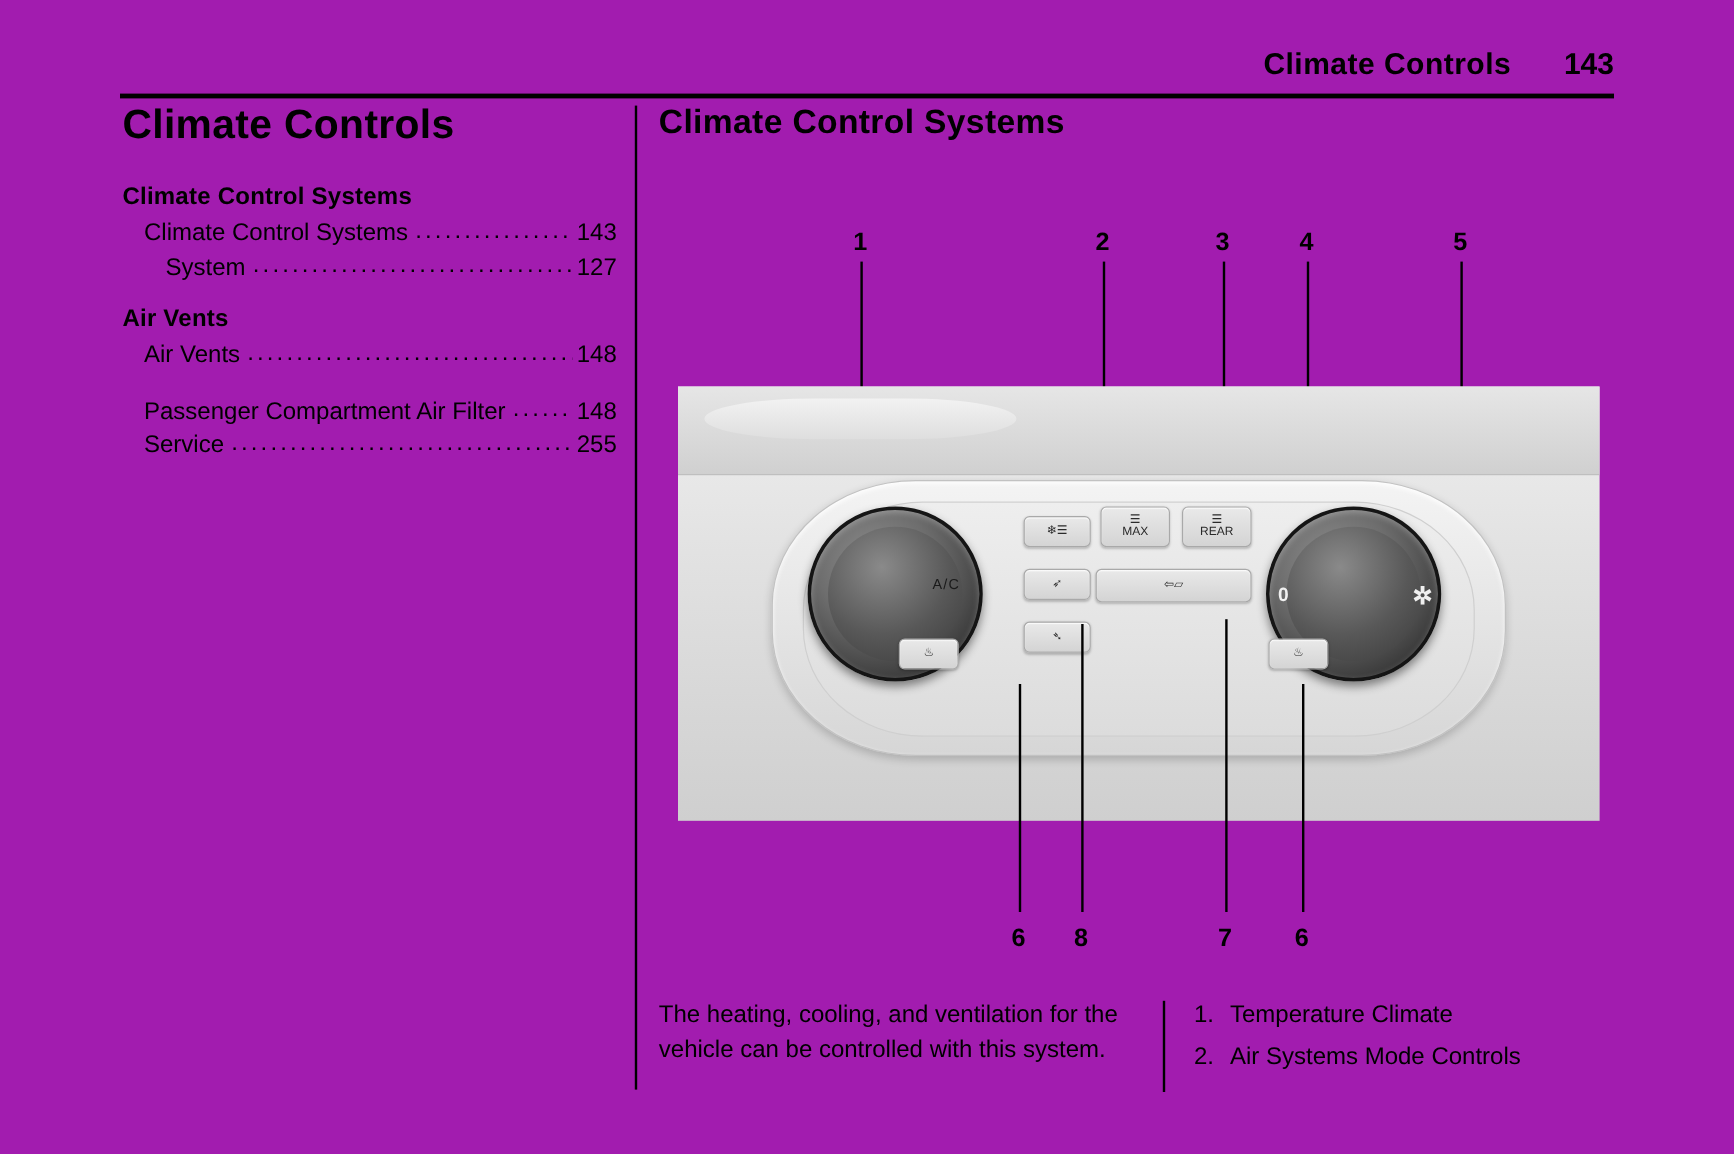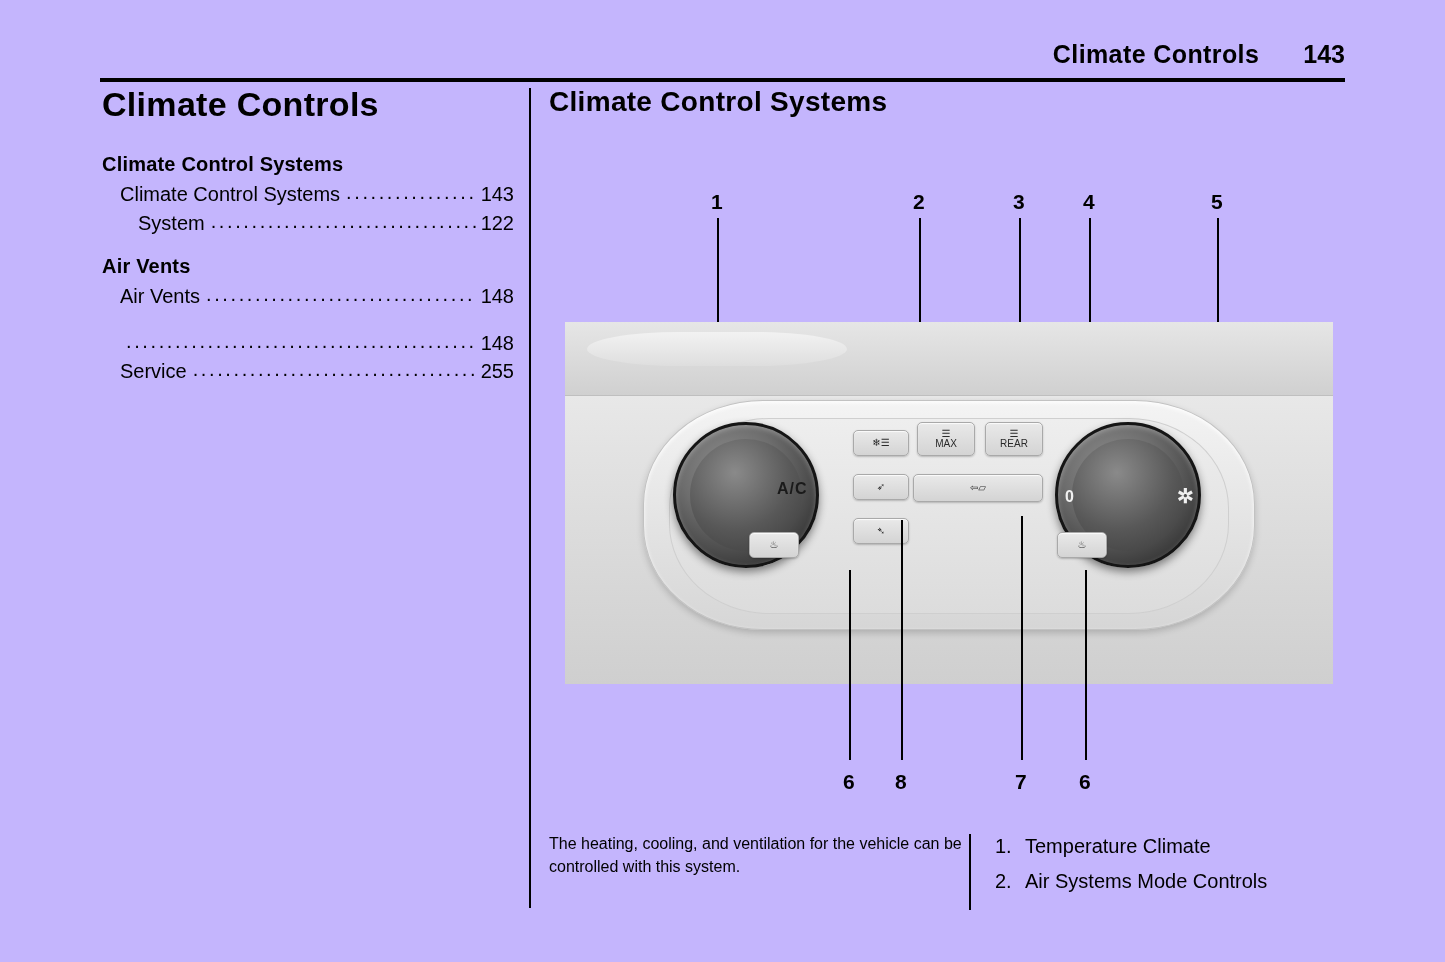--- a/index.html
+++ b/index.html
@@ -8,21 +8,21 @@
     width: 1445px; height: 962px;
     background: #ffffff;
     font-family: "Liberation Sans", sans-serif;
     color: #000;
     overflow: hidden;
   }
   .page {
     position: relative;
     width: 1445px;
     height: 962px;
-    background: #c4b5fd;
+    background: #a21caf;
   }
 
   
   .header {
     position: absolute;
     top: 40px;
     left: 100px;
     right: 100px;
     height: 40px;
     display: flex;
@@ -209,37 +209,36 @@
     color: #2a2a2a;
     font-size: 10px;
     display: flex;
     align-items: center;
     justify-content: center;
     text-align: center;
     line-height: 1.05;
   }
   .label-sm {
     position: absolute;
-    font-size: 16px;
+    font-size: 12px;
     color: #1a1a1a;
     letter-spacing: 1px;
-    font-weight: bold;
   }
 
   
   .bottom {
     position: absolute;
     left: 549px;
     top: 832px;
     width: 800px;
     display: flex;
   }
   .bottom-left {
     width: 420px;
-    font-size: 16px;
+    font-size: 20px;
     line-height: 1.45;
     padding-right: 6px;
   }
   .bottom-divider {
     width: 2px;
     background: #000;
     margin: 2px 24px 0 0;
     height: 76px;
   }
   .bottom-right { flex: 1; }
@@ -270,35 +269,36 @@
     <div class="toc-group">
       <div class="toc-group-title">Climate Control Systems</div>
       <div class="toc-entry">
         <span class="label">Climate Control Systems</span>
         <span class="dots">...............................................</span>
         <span class="pg">143</span>
       </div>
       <div class="toc-entry continued">
         <span class="label">System</span>
         <span class="dots">...............................................</span>
-        <span class="pg">122</span>
+        <span class="pg">127</span>
       </div>
     </div>
 
     <div class="toc-group">
       <div class="toc-group-title">Air Vents</div>
       <div class="toc-entry">
         <span class="label">Air Vents</span>
         <span class="dots">...............................................</span>
         <span class="pg">148</span>
       </div>
     </div>
 
     <div class="toc-group">
       <div class="toc-entry">
+        <span class="label">Passenger Compartment Air Filter</span>
         <span class="dots">...............................................</span>
         <span class="pg">148</span>
       </div>
       <div class="toc-entry">
         <span class="label">Service</span>
         <span class="dots">...............................................</span>
         <span class="pg">255</span>
       </div>
     </div>
   </div>

